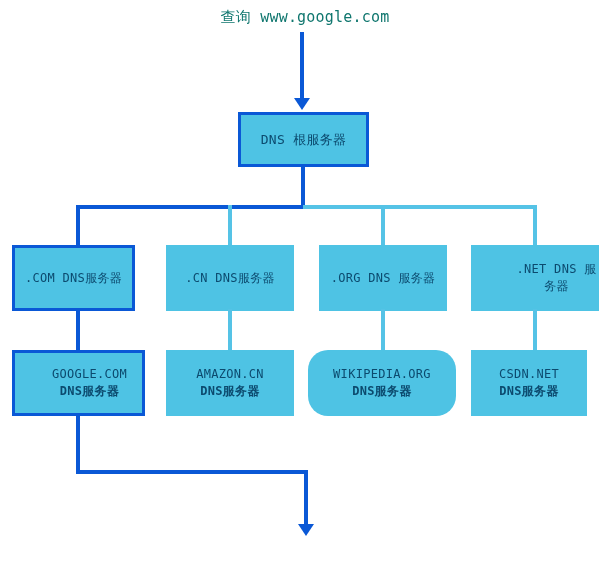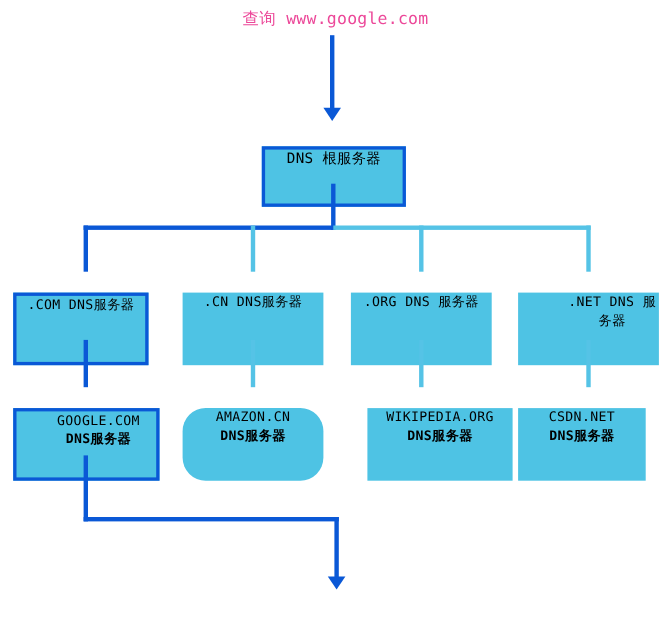--- a/index.html
+++ b/index.html
@@ -12,66 +12,65 @@
     width: 610px;
     height: 580px;
     background: #ffffff;
     font-family: "DejaVu Sans Mono", "Liberation Mono", monospace;
     overflow: hidden;
   }
 
   
   .plain-label {
     position: absolute;
-    color: #ec4899;
+    color: #0f766e;
     font-size: 15px;
     letter-spacing: 0.2px;
     white-space: nowrap;
     text-align: center;
   }
   #query-label { left: 0; top: 8px; width: 610px; }
   #result-label { left: 0; top: 545px; width: 610px; }
 
   
   .node {
     position: absolute;
     box-sizing: border-box;
     background: #4ec3e4;
-    color: #000000;
+    color: #0c4a6e;
     display: flex;
-    align-items: flex-start;
+    align-items: center;
     justify-content: center;
     text-align: center;
     font-size: 12px;
     line-height: 17px;
     letter-spacing: 0.3px;
     border: 0 solid transparent;
-    margin-top: 21px;
   }
   .node.highlight {
     border: 3px solid #0a58d6;
   }
   .node .line2 { display: block; font-weight: bold; }
 
   
   #node-root {
     left: 238px; top: 112px; width: 131px; height: 55px;
     font-size: 13px;
   }
 
   
   #node-com  { left: 12px;  top: 245px; width: 123px; height: 66px; }
   #node-cn   { left: 166px; top: 245px; width: 128px; height: 66px; }
   #node-org  { left: 319px; top: 245px; width: 128px; height: 66px; }
   #node-net  { left: 471px; top: 245px; width: 128px; height: 66px; padding-left: 43px; }
 
   
   #node-google { left: 12px;  top: 350px; width: 133px; height: 66px; padding-left: 22px; }
-  #node-amazon { left: 166px; top: 350px; width: 128px; height: 66px; border-radius: 21px; }
-  #node-wiki   { left: 334px; top: 350px; width: 132px; height: 66px; }
+  #node-amazon { left: 166px; top: 350px; width: 128px; height: 66px; }
+  #node-wiki   { left: 308px; top: 350px; width: 148px; height: 66px; border-radius: 20px; }
   #node-csdn   { left: 471px; top: 350px; width: 116px; height: 66px; }
 
   
   .line {
     position: absolute;
     background: #55c3e6;
   }
   .line.dark { background: #0a58d6; }
 
   

